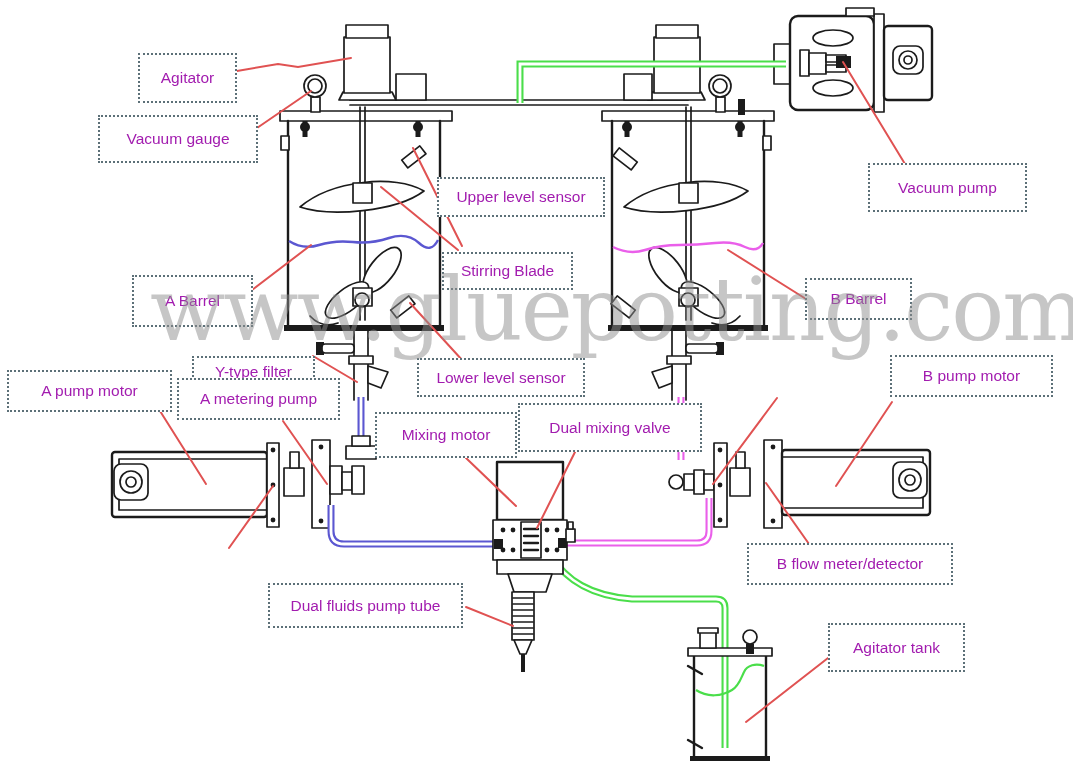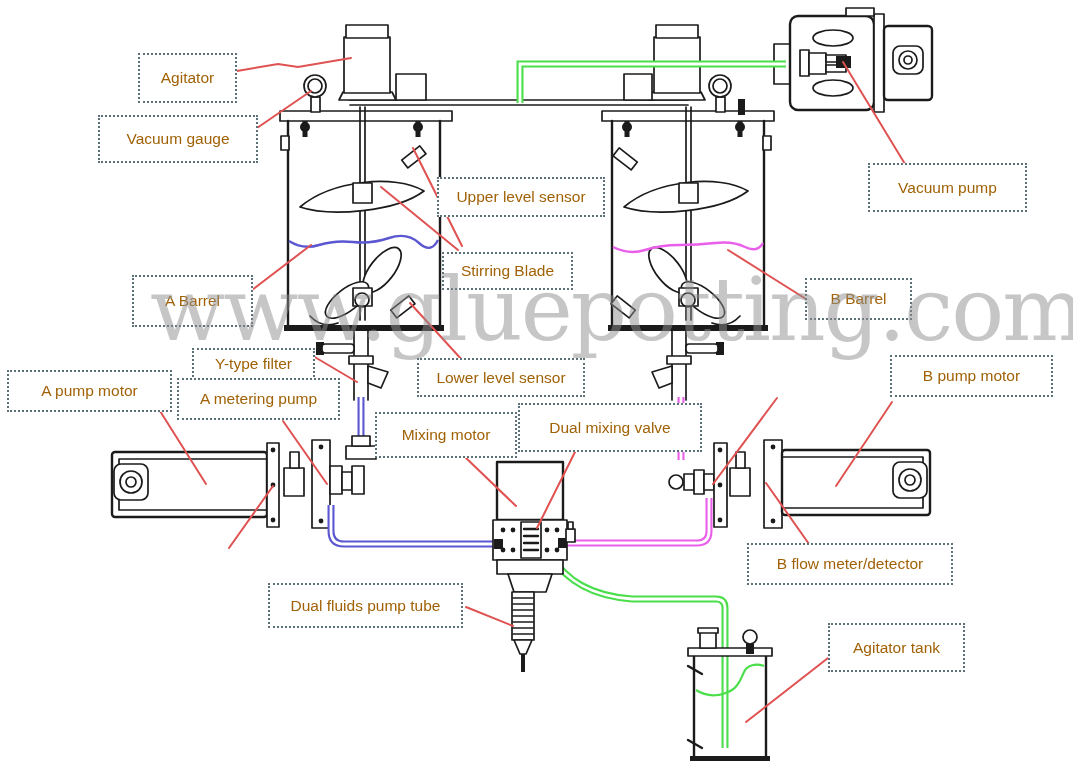--- a/index.html
+++ b/index.html
@@ -1,21 +1,21 @@
 <!DOCTYPE html>
 <html style="--tube-green: #4ade4a; --tube-blue: #5b57d1; --tube-magenta: #ea5fea; --leader-red: #e05252; --label-border: #5c7078; --line-dark: #1b1b1b; --watermark-gray: #8f8f8f;"><head>
 <meta charset="utf-8">
 <style>
   html,body{margin:0;padding:0;background:#ffffff;}
   #canvas{position:relative;width:1073px;height:766px;background:#ffffff;overflow:hidden;
           font-family:"Liberation Sans", sans-serif;}
   #art{position:absolute;left:0;top:0;z-index:10;}
   .lbl{position:absolute;border:2px dotted var(--label-border,#5c7078);background:#ffffff;
        display:flex;align-items:center;justify-content:center;text-align:center;
-       font-size:15.5px;color:#a16207;padding:2px 5px;box-sizing:border-box;z-index:20;
+       font-size:15.5px;color:#a21caf;padding:2px 5px;box-sizing:border-box;z-index:20;
        line-height:1.15;}
   #watermark{position:absolute;left:150px;top:258px;width:860px;z-index:30;
        font-family:"DejaVu Serif", serif;font-size:88px;letter-spacing:-2px;
        color:var(--watermark-gray,#8f8f8f);opacity:0.5;text-align:left;white-space:nowrap;
        pointer-events:none;}
   svg .k{stroke:var(--line-dark,#1b1b1b);stroke-width:1.7;fill:none;stroke-linejoin:round;stroke-linecap:round;}
   svg .k2{stroke-width:2.4;}
   svg .fw{fill:#ffffff;}
   svg .fb{fill:var(--line-dark,#1b1b1b);stroke:none;}
   svg .tg{stroke:var(--tube-green,#4ade4a);stroke-width:7;fill:none;}
@@ -309,21 +309,21 @@
     </div>
   <div class="lbl" style="left:132px;top:275px;width:121px;height:52px">
       <span>A Barrel</span>
     </div>
   <div class="lbl" style="left:805px;top:278px;width:107px;height:42px">
       <span>B Barrel</span>
     </div>
   <div class="lbl" style="left:868px;top:163px;width:159px;height:49px">
       <span>Vacuum pump</span>
     </div>
-  <div class="lbl" style="left:192px;top:348px;width:123px;height:32px">
+  <div class="lbl" style="left:192px;top:356px;width:123px;height:32px">
       <span>Y-type filter</span>
     </div>
   <div class="lbl" style="left:7px;top:370px;width:165px;height:42px">
       <span>A pump motor</span>
     </div>
   <div class="lbl" style="left:177px;top:378px;width:163px;height:42px">
       <span>A metering pump</span>
     </div>
   <div class="lbl" style="left:417px;top:358px;width:168px;height:39px">
       <span>Lower level sensor</span>

